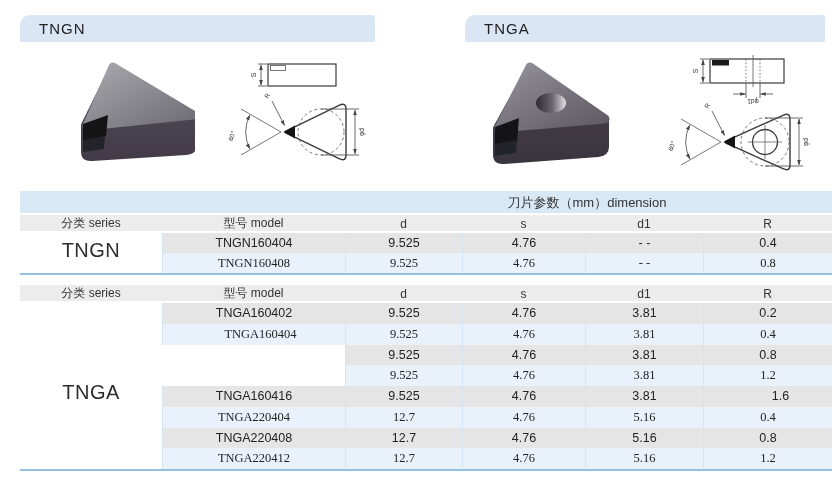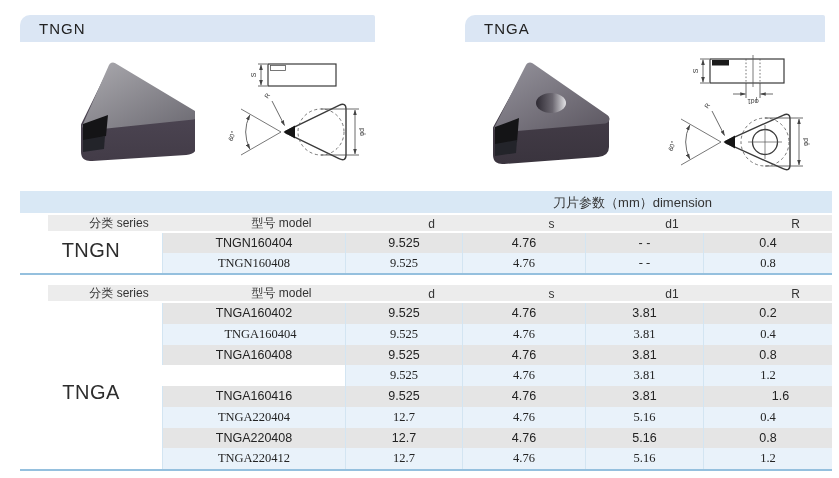--- a/index.html
+++ b/index.html
@@ -16,26 +16,26 @@
   .secbar .t { font-size:15px; font-weight:500; letter-spacing:1px; color:#222; padding-left:19px; }
   #bar-tngn { left:20px; width:355px; }
   #bar-tnga { left:465px; width:360px; }
 
   .fig { position:absolute; }
 
   
   .ptable { position:absolute; left:20px; top:191px; width:812px; }
   .title-band { height:22px; background:#d9e8f5; position:relative; }
   .title-band span {
-    position:absolute; left:442px; width:250px; top:3px; text-align:right;
+    position:absolute; left:442px; width:250px; top:3px; text-align:center;
     font-size:13px; color:#333;
   }
   .hrow {
     display:grid; grid-template-columns:142px 183px 117px 123px 118px 129px;
-    height:20px; background:#ececec; border-top:2px solid #fff; border-bottom:2px solid #fff;margin-left:28px;
+    height:20px; background:#ececec; border-top:2px solid #fff; border-bottom:2px solid #fff;
   }
   .hcell { display:flex; align-items:center; justify-content:center; font-size:12px; color:#333; }
   .tbody {
     display:grid; grid-template-columns:142px 183px 117px 123px 118px 129px;
     grid-auto-rows:20px; border-bottom:2px solid #95c0de; background:#fff;
   }
   .sec1 .tbody { grid-auto-rows:20.75px; }
   .scell {
     grid-column:1; display:flex; align-items:flex-start; justify-content:center;
     font-size:20px; font-weight:500; letter-spacing:0.5px; color:#2d2d2d; background:#fff;
@@ -214,21 +214,20 @@
         <div class="cell" style="grid-area: 1 / 2;">TNGA160402</div>
         <div class="cell" style="grid-area: 1 / 3;">9.525</div>
         <div class="cell" style="grid-area: 1 / 4;">4.76</div>
         <div class="cell" style="grid-area: 1 / 5;">3.81</div>
         <div class="cell" style="grid-area: 1 / 6;">0.2</div>
         <div class="cell alt" style="grid-area: 2 / 2; padding-left: 13px;">TNGA160404</div>
         <div class="cell alt" style="grid-area: 2 / 3;">9.525</div>
         <div class="cell alt" style="grid-area: 2 / 4;">4.76</div>
         <div class="cell alt" style="grid-area: 2 / 5;">3.81</div>
         <div class="cell alt" style="grid-area: 2 / 6;">0.4</div>
-        <div class="cell" style="grid-area: 3 / 2;">TNGA160408</div>
         <div class="cell" style="grid-area: 3 / 3;">9.525</div>
         <div class="cell" style="grid-area: 3 / 4;">4.76</div>
         <div class="cell" style="grid-area: 3 / 5;">3.81</div>
         <div class="cell" style="grid-area: 3 / 6;">0.8</div>
         <div class="cell alt" style="grid-area: 4 / 3;">9.525</div>
         <div class="cell alt" style="grid-area: 4 / 4;">4.76</div>
         <div class="cell alt" style="grid-area: 4 / 5;">3.81</div>
         <div class="cell alt" style="grid-area: 4 / 6;">1.2</div>
         <div class="cell" style="grid-area: 5 / 2;">TNGA160416</div>
         <div class="cell" style="grid-area: 5 / 3;">9.525</div>

